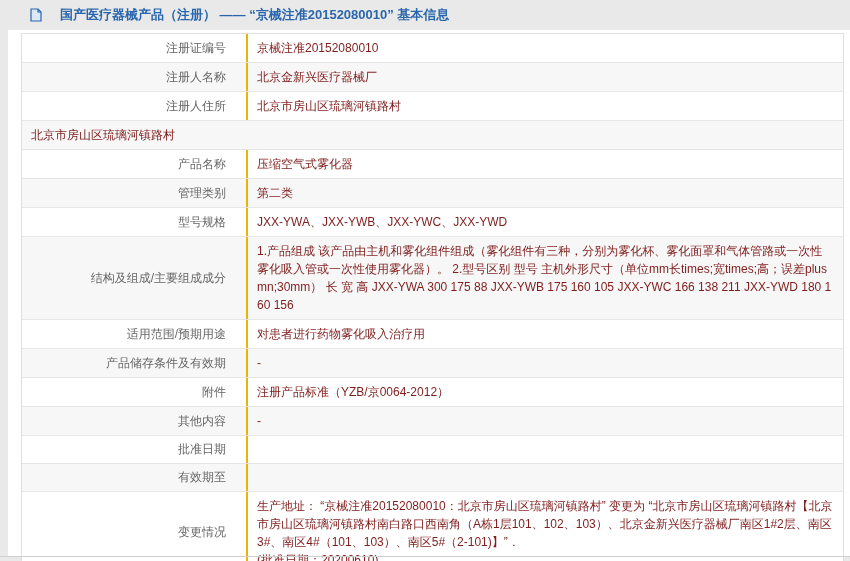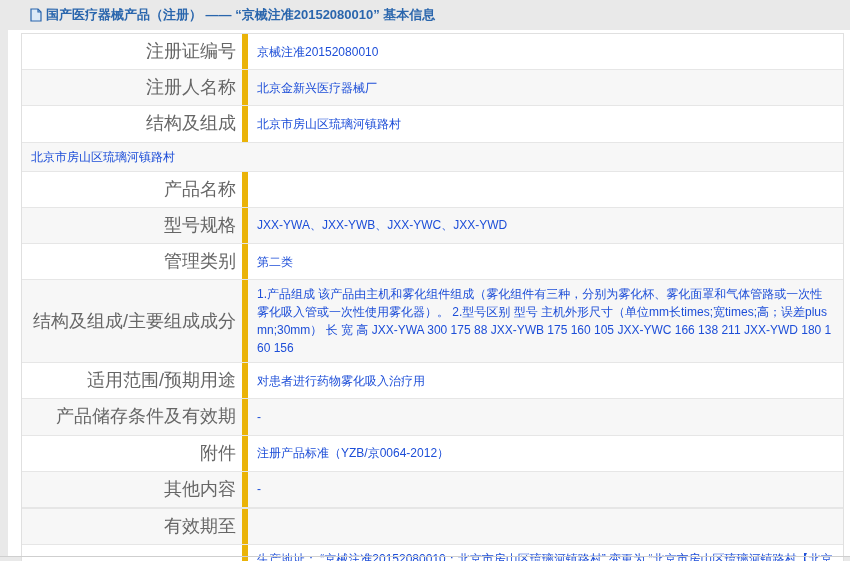--- a/index.html
+++ b/index.html
@@ -11,21 +11,21 @@
     overflow:hidden;
   }
   .page-header{
     position:absolute;left:0;top:0;width:850px;height:30px;
     background:#e9e9e9;
     display:flex;align-items:center;
   }
   .page-title{
     margin-left:30px;
     font-size:13px;font-weight:bold;color:#2a66ad;
-    display:flex;align-items:center;gap:4px;
+    display:flex;align-items:center;gap:18px;
     white-space:nowrap;
   }
   .doc-icon{width:12px;height:14px;display:inline-block;flex:0 0 auto;}
   .content-panel{
     position:absolute;left:8px;top:30px;width:842px;height:526px;
     background:#ffffff;
   }
   .bottom-line{
     position:absolute;left:0;top:556px;width:850px;height:1px;
     background:#cfcfcf;
@@ -37,31 +37,31 @@
   }
   .trow{
     display:flex;
     border-bottom:1px solid #e6e6e6;
     background:#ffffff;
   }
   .trow:last-child{border-bottom:none;}
   .trow:nth-child(even){background:#f7f7f7;}
   .cell-label{
     flex:0 0 226px;width:226px;box-sizing:border-box;
-    border-right:6px solid #eab308;
+    border-right:2px solid #eab308;
     text-align:right;
-    padding:5px 6px 5px 8px;
-    font-size:18px;color:#666;
+    padding:5px 20px 5px 8px;
+    font-size:12px;color:#666;
     line-height:1.4;
     display:flex;align-items:center;justify-content:flex-end;
   }
   .cell-value{
     flex:1;box-sizing:border-box;
     padding:5px 10px 5px 9px;
-    font-size:12px;color:#1d4ed8;
+    font-size:12px;color:#7f1d1d;
     line-height:1.5;
     white-space:pre-wrap;
     word-break:break-all;
     display:flex;align-items:center;
     text-align:left;
   }
   .cell-value > span{display:block;width:100%;}
   .trow.tall .cell-value{align-items:flex-end;}
 </style>
 </head>
@@ -86,40 +86,41 @@
       <div class="cell-label">注册证编号</div>
       <div class="cell-value"><span>京械注准20152080010</span></div>
     </div>
 
     <div class="trow">
       <div class="cell-label">注册人名称</div>
       <div class="cell-value"><span>北京金新兴医疗器械厂</span></div>
     </div>
 
     <div class="trow">
-      <div class="cell-label">结构及组成</div>
+      <div class="cell-label">注册人住所</div>
       <div class="cell-value"><span>北京市房山区琉璃河镇路村</span></div>
     </div>
 
     <div class="trow">
       <div class="cell-value"><span>北京市房山区琉璃河镇路村</span></div>
     </div>
 
     <div class="trow">
       <div class="cell-label">产品名称</div>
+      <div class="cell-value"><span>压缩空气式雾化器</span></div>
+    </div>
+
+    <div class="trow">
+      <div class="cell-label">管理类别</div>
+      <div class="cell-value"><span>第二类</span></div>
     </div>
 
     <div class="trow">
       <div class="cell-label">型号规格</div>
       <div class="cell-value"><span>JXX-YWA、JXX-YWB、JXX-YWC、JXX-YWD</span></div>
-    </div>
-
-    <div class="trow">
-      <div class="cell-label">管理类别</div>
-      <div class="cell-value"><span>第二类</span></div>
     </div>
 
     <div class="trow tall">
       <div class="cell-label">结构及组成/主要组成成分</div>
       <div class="cell-value"><span>1.产品组成 该产品由主机和雾化组件组成（雾化组件有三种，分别为雾化杯、雾化面罩和气体管路或一次性雾化吸入管或一次性使用雾化器）。 2.型号区别 型号 主机外形尺寸（单位mm长times;宽times;高；误差plusmn;30mm） 长 宽 高 JXX-YWA 300 175 88 JXX-YWB 175 160 105 JXX-YWC 166 138 211 JXX-YWD 180 160 156</span></div>
     </div>
 
     <div class="trow">
       <div class="cell-label">适用范围/预期用途</div>
       <div class="cell-value"><span>对患者进行药物雾化吸入治疗用</span></div>
@@ -136,20 +137,21 @@
     </div>
 
     <div class="trow">
       <div class="cell-label">其他内容</div>
       <div class="cell-value"><span>-</span></div>
     </div>
 
 
 
     <div class="trow">
+      <div class="cell-label">批准日期</div>
     </div>
 
     <div class="trow">
       <div class="cell-label">有效期至</div>
     </div>
 
     <div class="trow tall">
       <div class="cell-label">变更情况</div>
       <div class="cell-value"><span>生产地址： “京械注准20152080010：北京市房山区琉璃河镇路村” 变更为 “北京市房山区琉璃河镇路村【北京市房山区琉璃河镇路村南白路口西南角（A栋1层101、102、103）、北京金新兴医疗器械厂南区1#2层、南区3#、南区4#（101、103）、南区5#（2-101)】”．
 (批准日期：20200610)</span></div>

